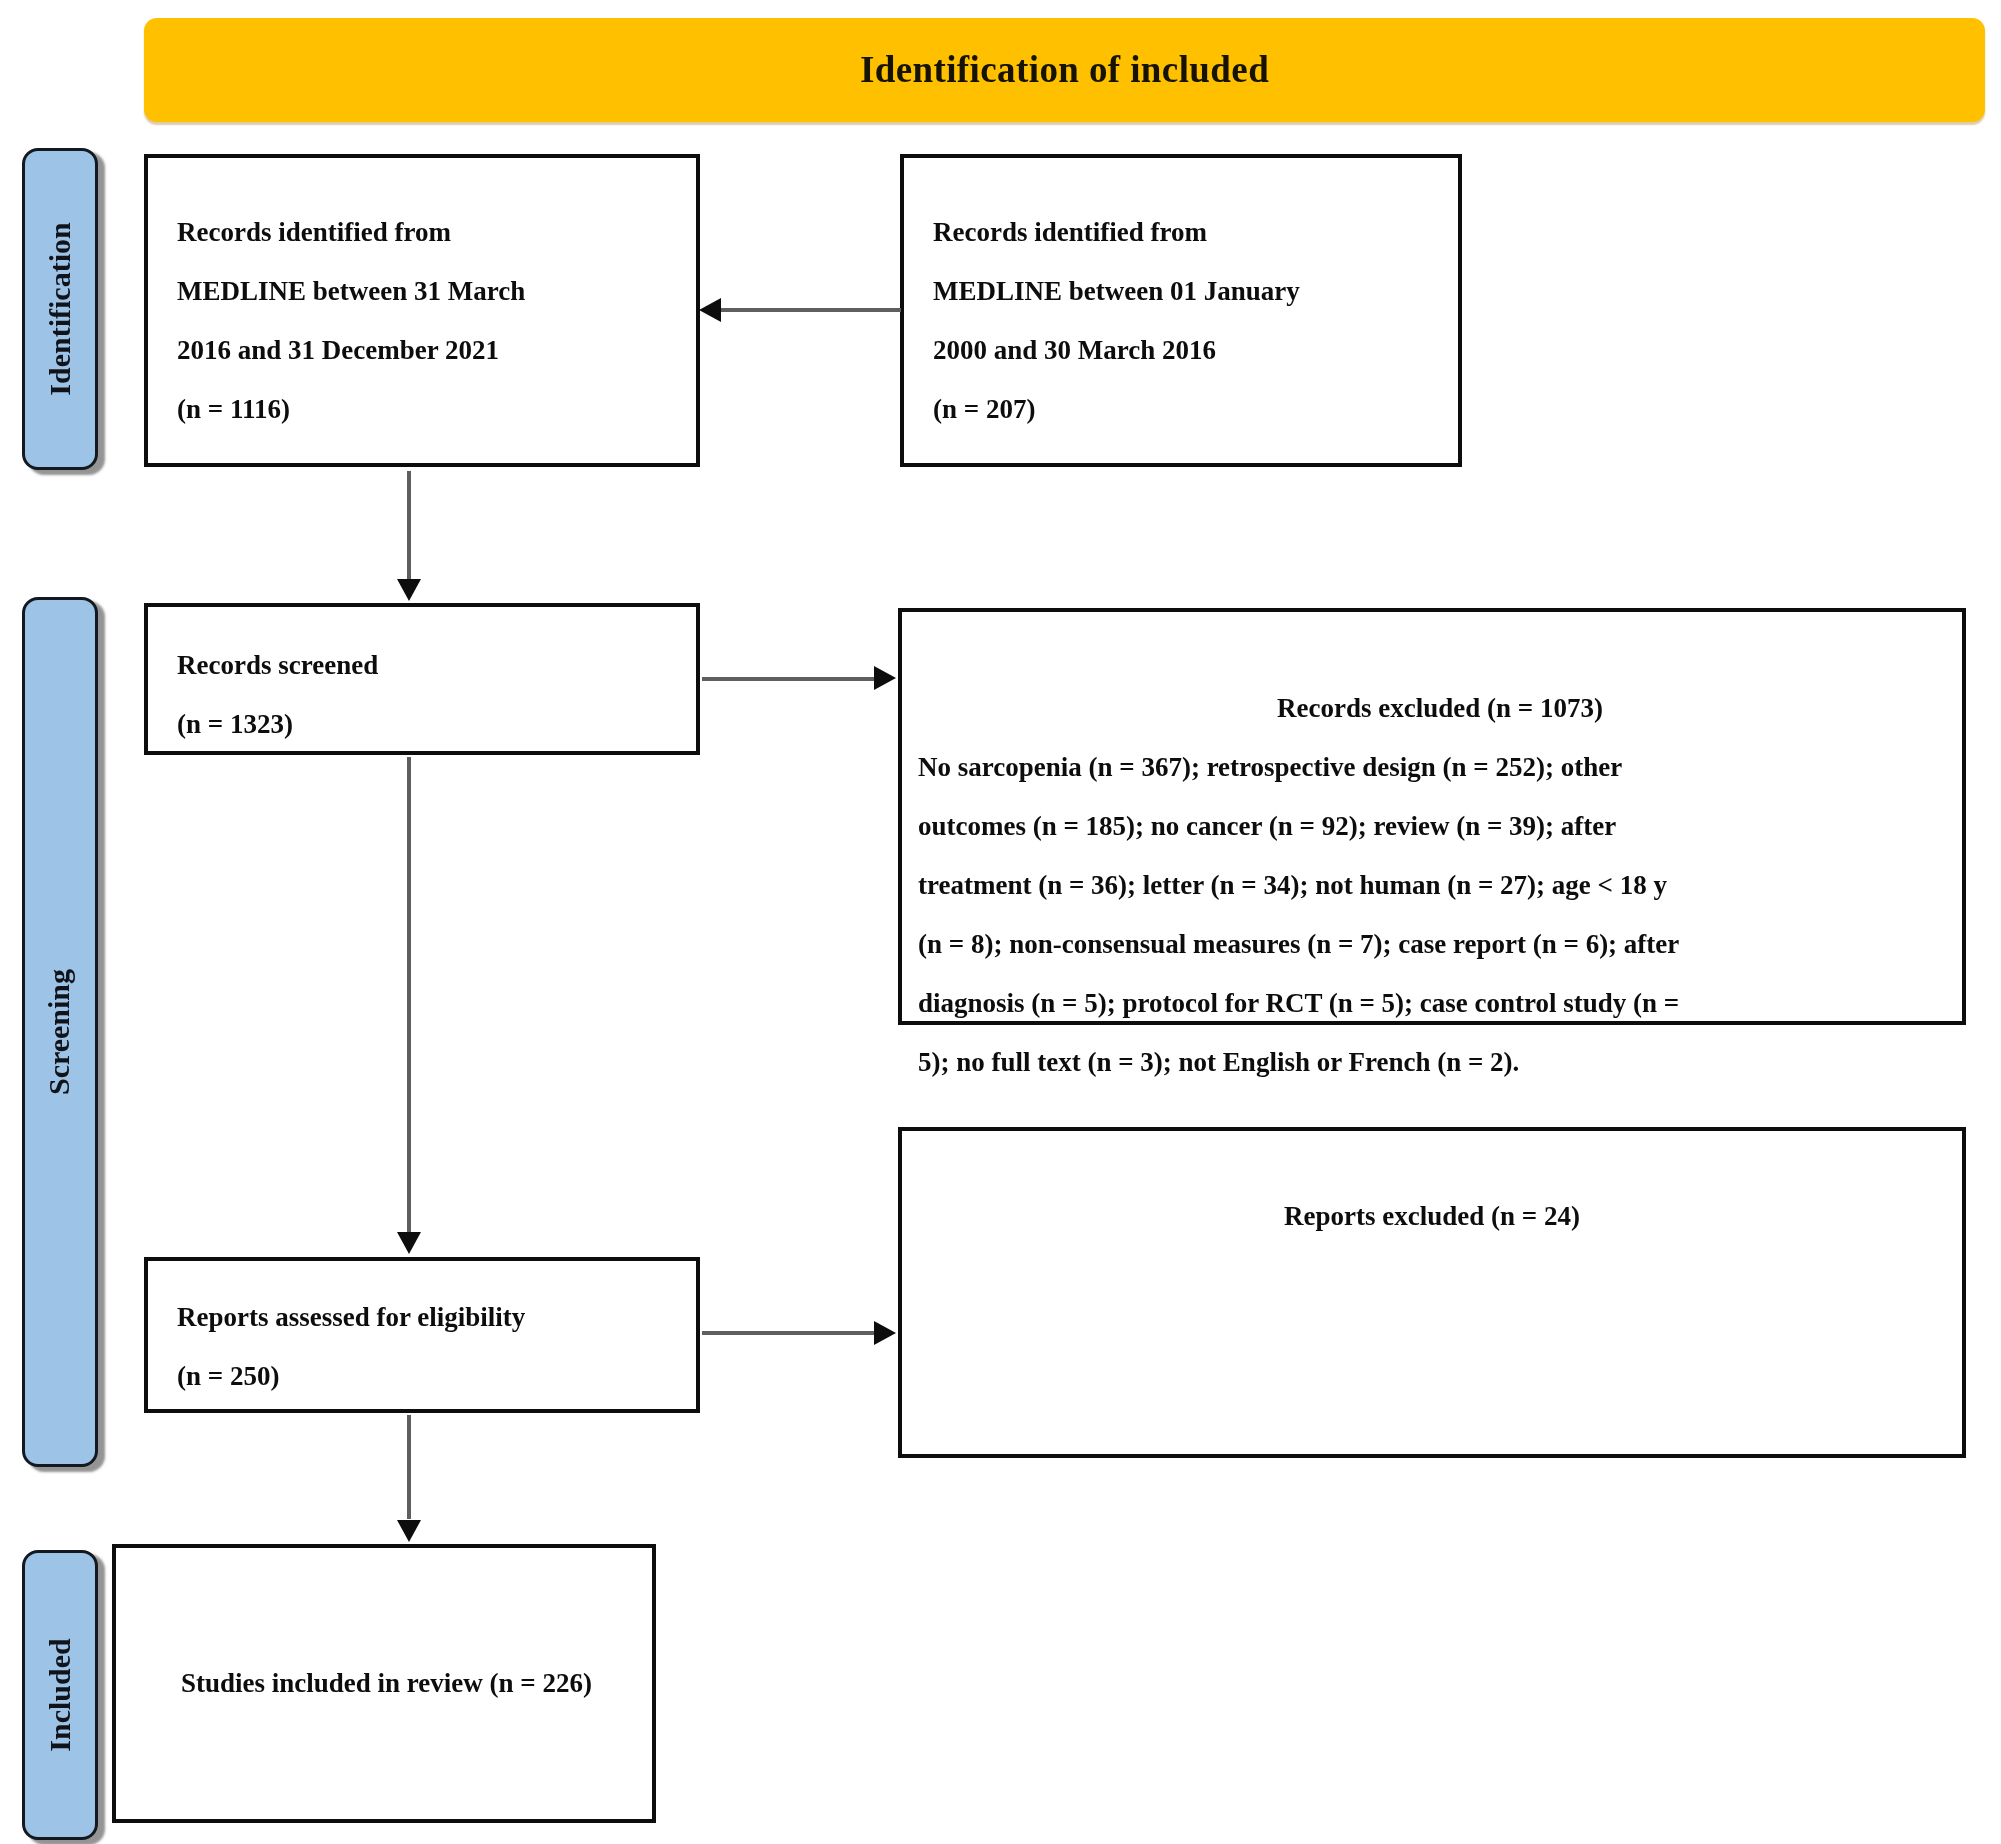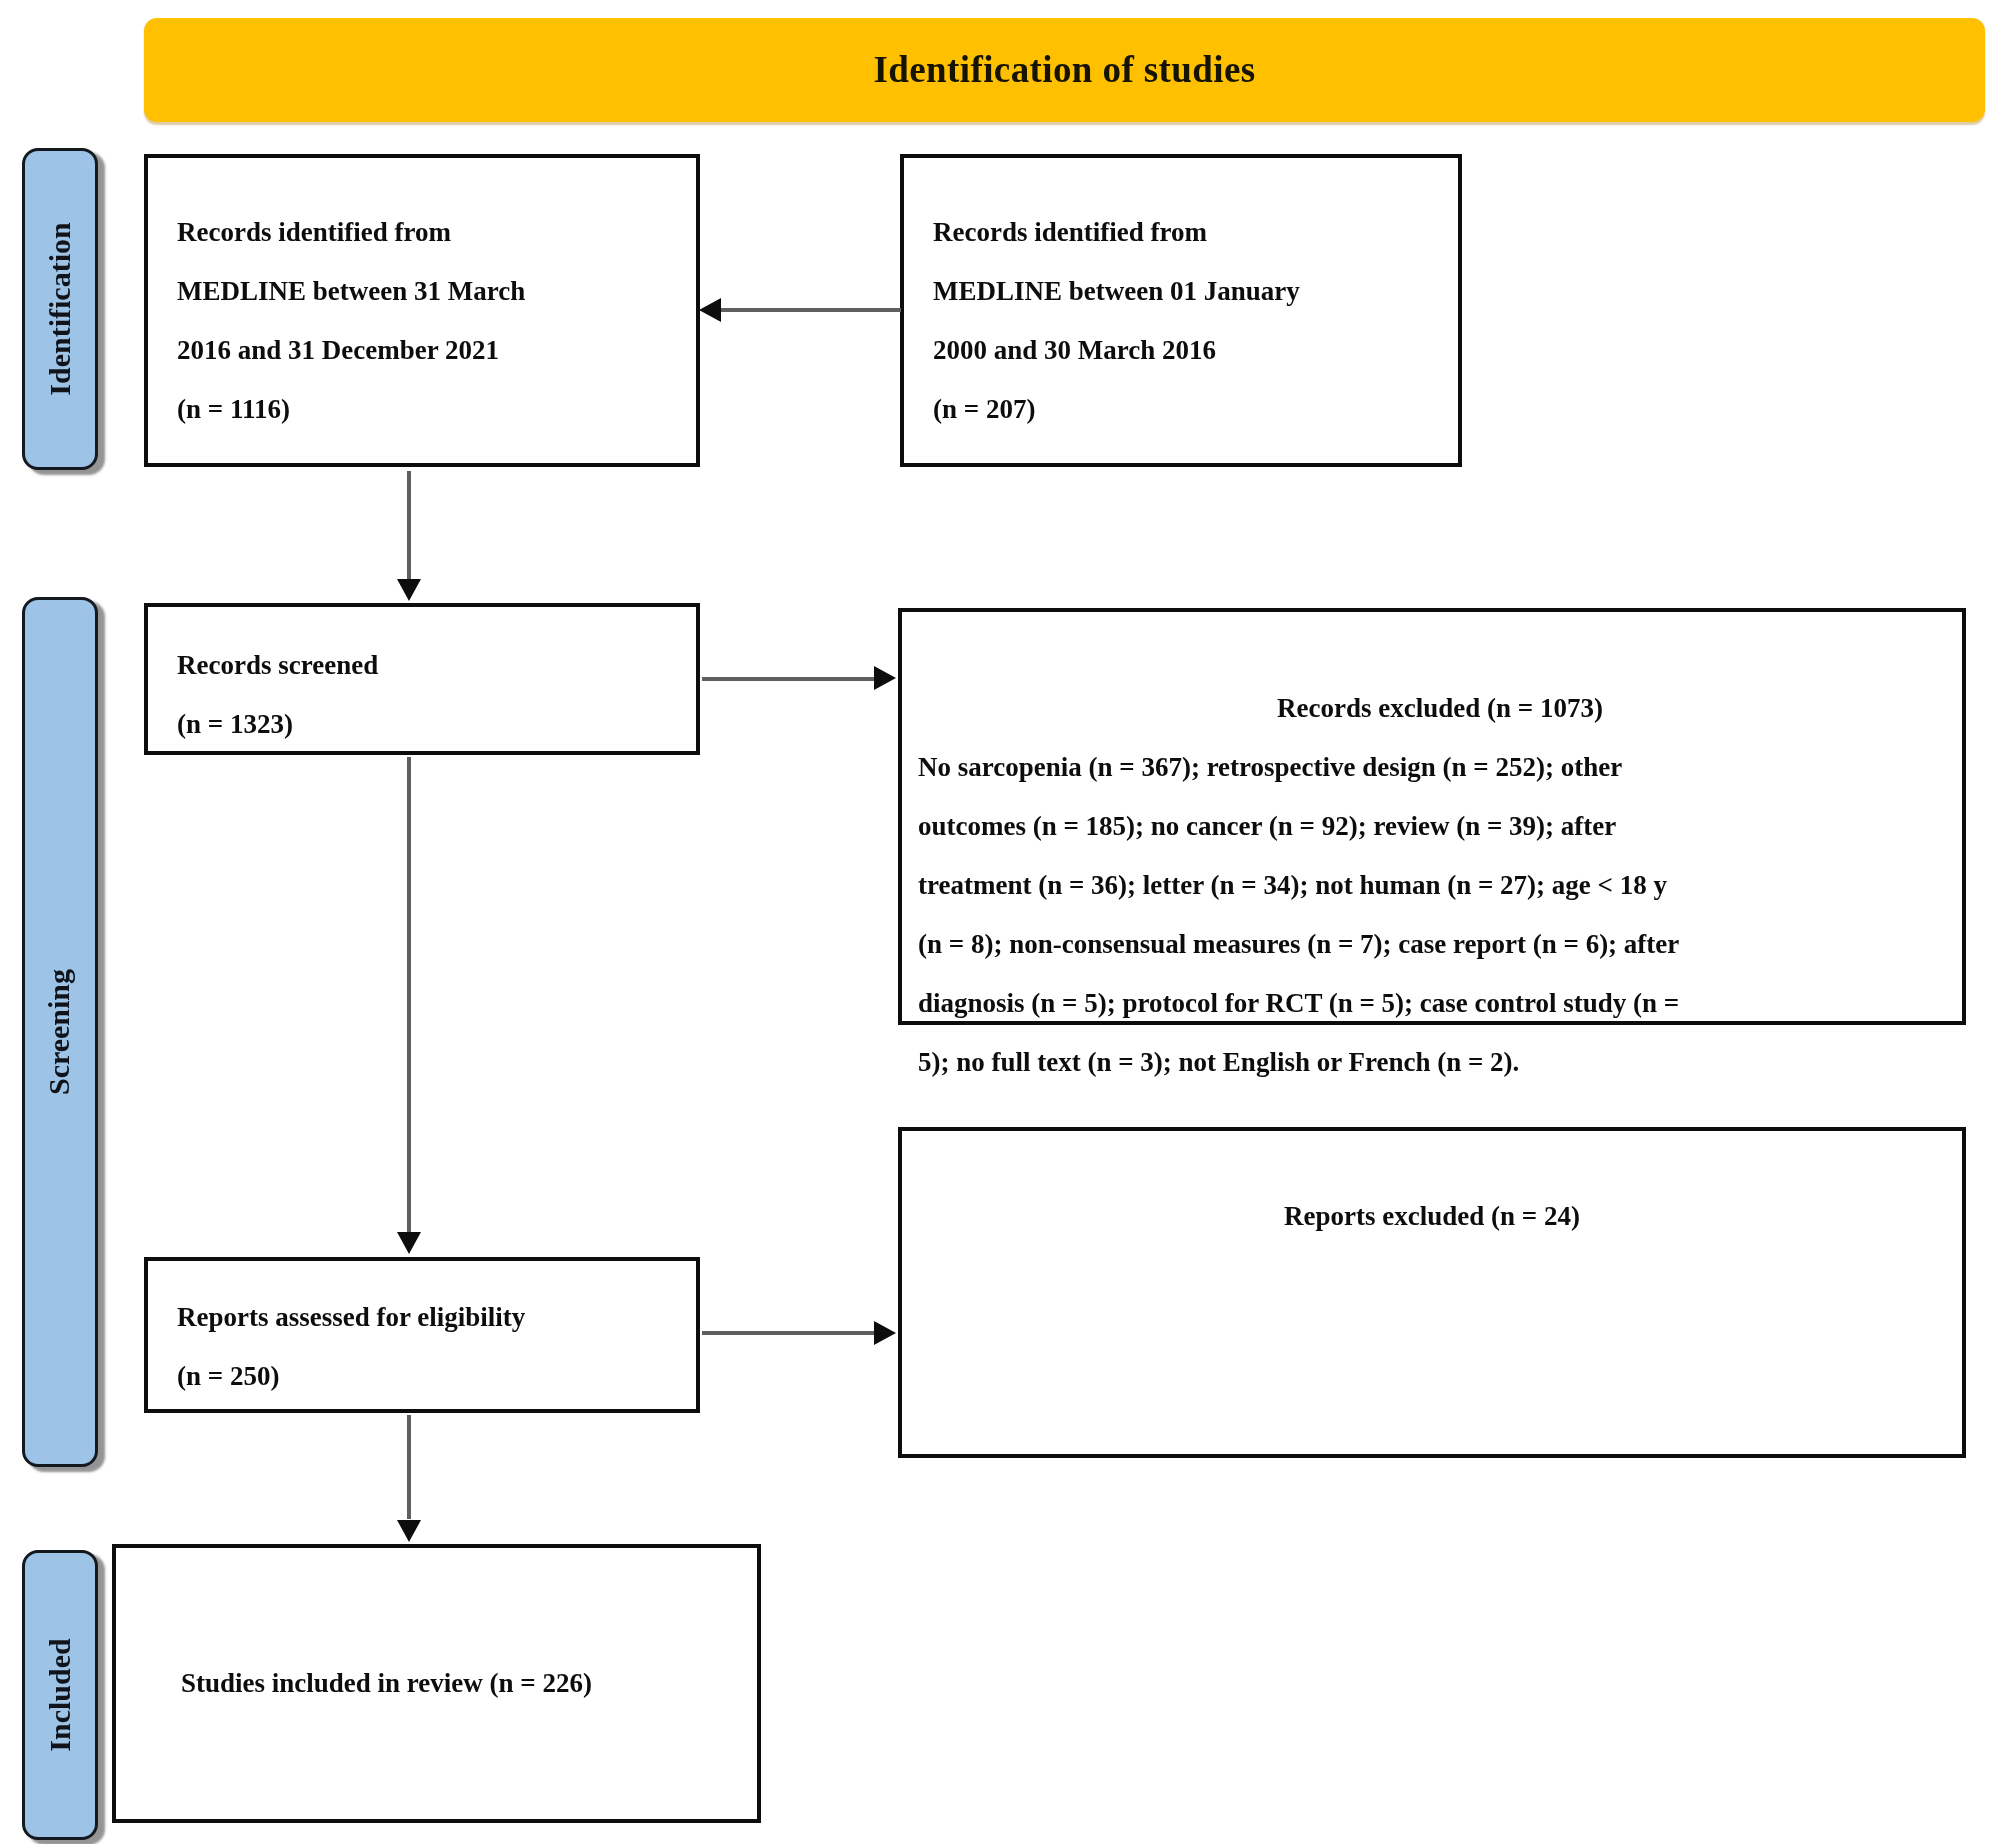--- a/index.html
+++ b/index.html
@@ -57,21 +57,21 @@
     box-sizing: border-box;
     font-size: 27px;
     line-height: 59px;
   }
   .box-a { left: 144px;  top: 154px;  width: 556px;  height: 313px; padding: 45px 24px 0 29px; }
   .box-b { left: 900px; top: 154px;  width: 562px;  height: 313px; padding: 45px 24px 0 29px; }
   .box-c { left: 144px;  top: 603px;  width: 556px;  height: 152px; padding: 29px 24px 0 29px; }
   .box-d { left: 898px; top: 608px;  width: 1068px; height: 417px; padding: 67px 0 0 16px; }
   .box-e { left: 898px; top: 1105px; width: 1068px; height: 331px; padding: 56px 16px 0 16px; margin-top: 22px; }
   .box-f { left: 144px;  top: 1257px; width: 556px;  height: 156px; padding: 27px 20px 0 29px; }
-  .box-g { left: 112px;  top: 1544px; width: 649px;  height: 279px;
+  .box-g { left: 112px;  top: 1544px; width: 544px;  height: 279px;
            display: flex; align-items: center; padding: 0 16px 0 65px; }
   .box-lines { white-space: pre-line; }
   .box-title { text-align: center; }
   
   .hline { position: absolute; height: 4px; background: #5f5f5f; }
   .vline { position: absolute; width: 4px;  background: #5f5f5f; }
   .hline-b-a { left: 721px;  top: 308px;  width: 180px; }
   .vline-a-c { left: 407px;  top: 471px;  height: 108px; }
   .hline-c-d { left: 702px;  top: 677px;  width: 172px; }
   .vline-c-f { left: 407px;  top: 757px;  height: 475px; }
@@ -88,21 +88,21 @@
   .arr-c-f { left: 397px;  top: 1232px; }
   .arr-f-e { left: 874px; top: 1321px; }
   .arr-f-g { left: 397px;  top: 1520px; }
 </style>
 </head>
 <body>
 
 <div class="page">
 
   <div class="banner">
-    <span class="banner-text">Identification of studies</span>
+    <span class="banner-text">Identification of included</span>
   </div>
 
   <div class="stage stage-identification">
     <span class="stage-text">Identification</span>
   </div>
   <div class="stage stage-screening">
     <span class="stage-text">Screening</span>
   </div>
   <div class="stage stage-included">
     <span class="stage-text">Included</span>

